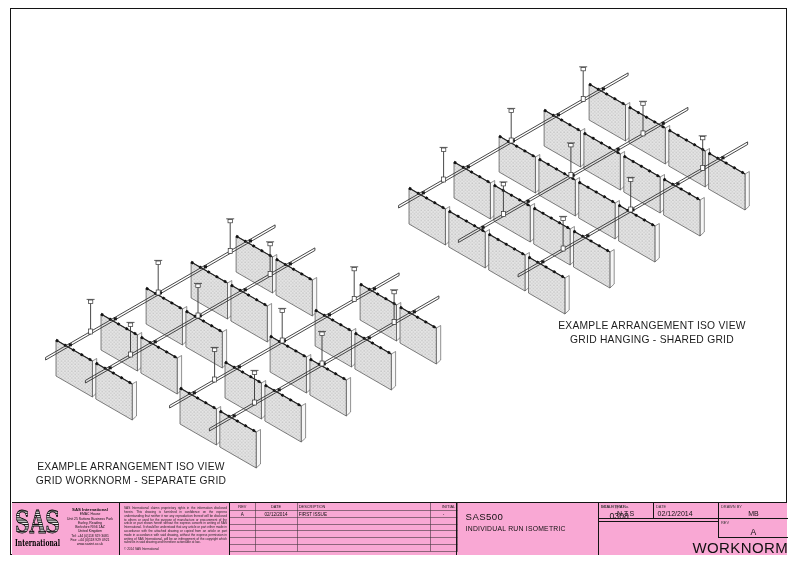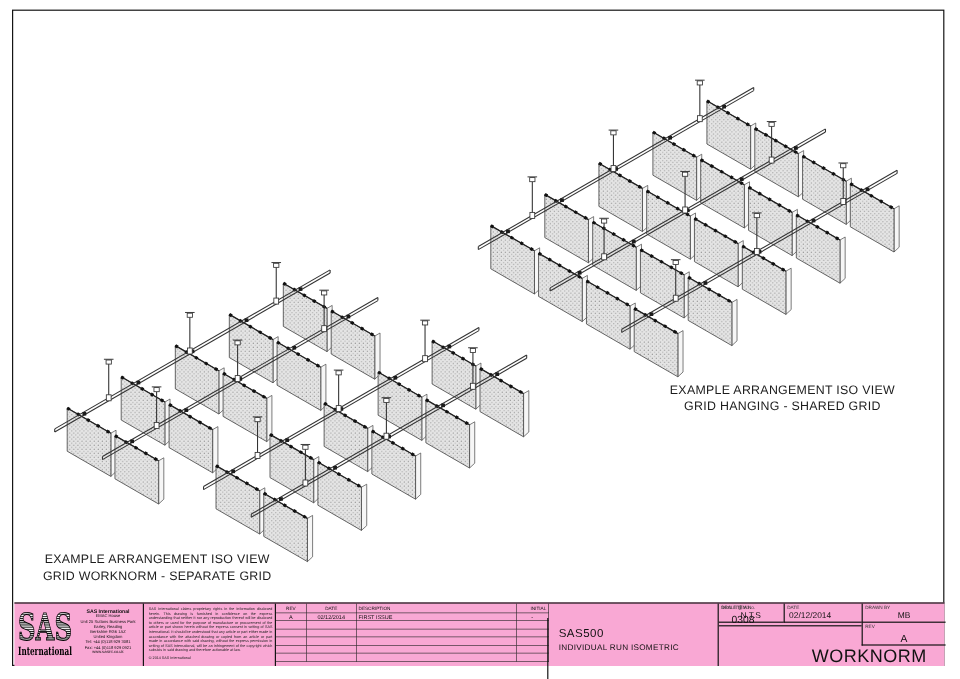--- a/index.html
+++ b/index.html
@@ -13,21 +13,21 @@
   #label-separate{left:31px;top:460px;width:200px;}
   #label-shared{left:550px;top:319px;width:204px;}
 
   
   #tb{position:absolute;left:11.6px;top:502px;width:775.6px;height:53.4px;
       border-top:1.1px solid #141414;box-sizing:border-box;z-index:6;background:#f9a8d4;}
   .tbcell{position:absolute;top:0;height:100%;box-sizing:border-box;border-left:1px solid #141414;}
   #cell-logo{left:0;width:107px;border-left:none;}
   #cell-disc{left:107px;width:110px;}
   #cell-rev{left:217px;width:227px;}
-  #cell-title{left:444px;width:142px;margin-top:12px;}
+  #cell-title{left:444px;width:142px;}
   #cell-info{left:586px;width:189.6px;}
 
   
   #logo-svg{position:absolute;left:2px;top:3px;}
   .addr{position:absolute;left:50px;top:4px;width:112px;transform:scale(.5);
         transform-origin:0 0;text-align:center;color:#111;}
   .addr .co{font-size:8.6px;font-weight:bold;line-height:10px;}
   .addr .ln{font-size:6.8px;line-height:8.6px;}
 
   
@@ -63,21 +63,21 @@
   #i-drawn{left:119px;top:0;width:70.6px;height:16px;}
   #i-drg{left:0;top:0;width:119px;height:19px;border-left:none;}
   #i-rev{left:119px;top:16px;width:70.6px;height:19px;}
   #i-work{left:0;top:35px;width:189.6px;height:18.4px;border-left:none;border-bottom:none;}
   .ilabel{position:absolute;left:2px;top:1px;transform:scale(.5);transform-origin:0 0;
           font-size:7.8px;white-space:nowrap;color:#333;}
   .ival{position:absolute;left:0;width:100%;text-align:center;top:6.5px;font-size:7px;color:#111;}
   #i-date .ival{text-align:left;left:4px;width:auto;}
   #i-drg .ival{text-align:left;left:11px;top:7.5px;font-size:8.6px;}
   #i-rev .ival{top:7.5px;font-size:8.6px;}
-  .work{position:absolute;right:16px;top:1px;font-size:15px;letter-spacing:.4px;color:#111;line-height:17px;}
+  .work{position:absolute;right:0;top:1px;font-size:15px;letter-spacing:.4px;color:#111;line-height:17px;}
 </style>
 </head>
 <body>
 
 <div id="page">
   <div id="sheet-border"></div>
 
   <svg id="svg-separate" class="iso" style="left:30px;top:190px;" width="440" height="300">
       <defs>
         <pattern id="stip-a" width="3.4" height="3.4" patternUnits="userSpaceOnUse">

